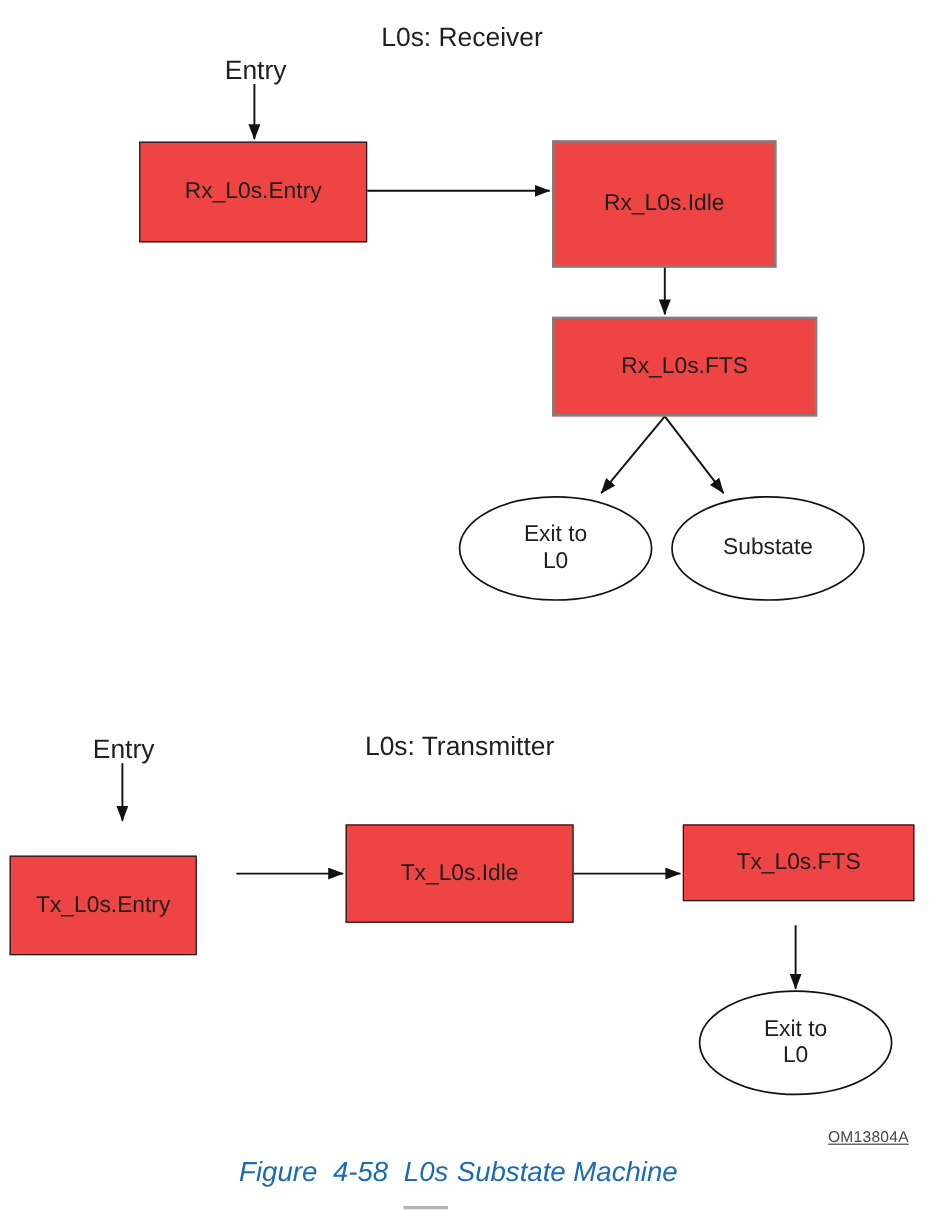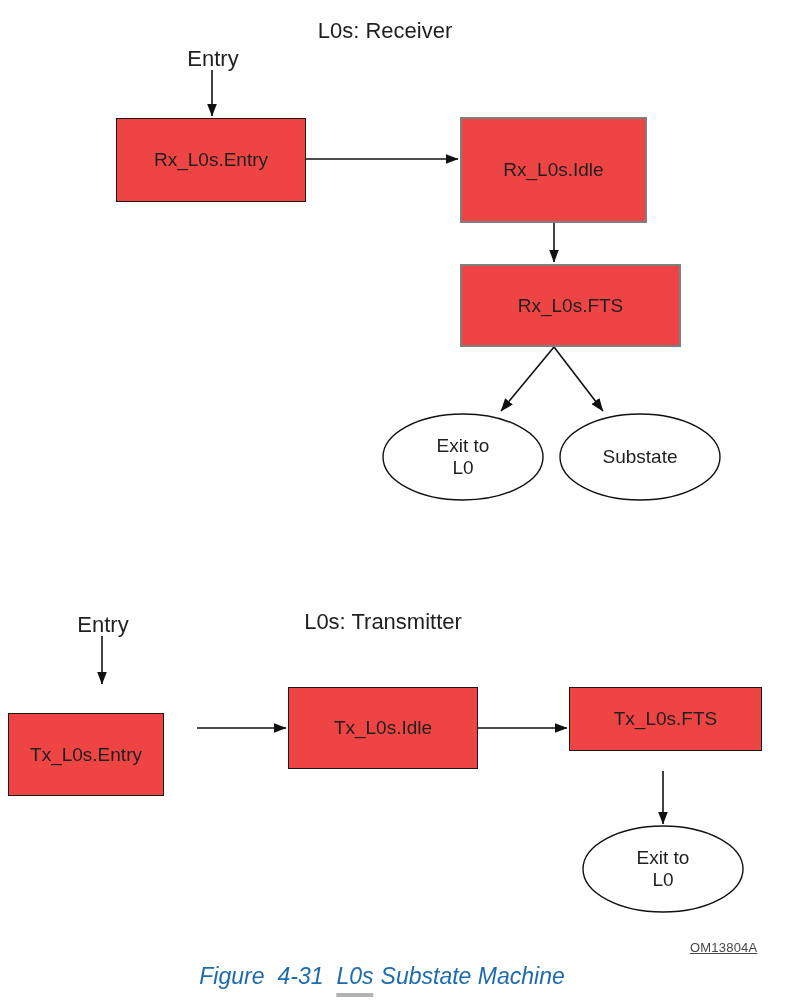--- a/index.html
+++ b/index.html
@@ -58,21 +58,21 @@
     left:382px;top:963px;
     transform:translateX(-50%);
     font-style:italic;
     font-size:23px;
     color:var(--caption-blue);
     white-space:nowrap;
   }
   .caption .gap{margin-right:13px;}
   .caption .link{
     border-bottom:4px solid var(--underline-gray);
-    padding-bottom:4px;
+    padding-bottom:16px;
     margin-right:7px;
   }
 </style>
 </head>
 <body>
 
 <div class="page">
 
   <svg class="lines" viewBox="0 0 792 1008">
     <defs>
@@ -131,16 +131,16 @@
   </div>
 
   <div class="ellipse-label" style="left:663px;top:869px;">
     <span>Exit to</span>
     <span>L0</span>
   </div>
 
   <div class="watermark" style="left:690px;top:940px;">OM13804A</div>
 
   <div class="caption">
-    <span class="gap">Figure</span><span class="gap">4-31</span><span class="link">L0s</span><span>Substate Machine</span>
+    <span class="gap">Figure</span><span class="gap">4-58</span><span class="link">L0s</span><span>Substate Machine</span>
   </div>
 
 </div>
 
 </body></html>

